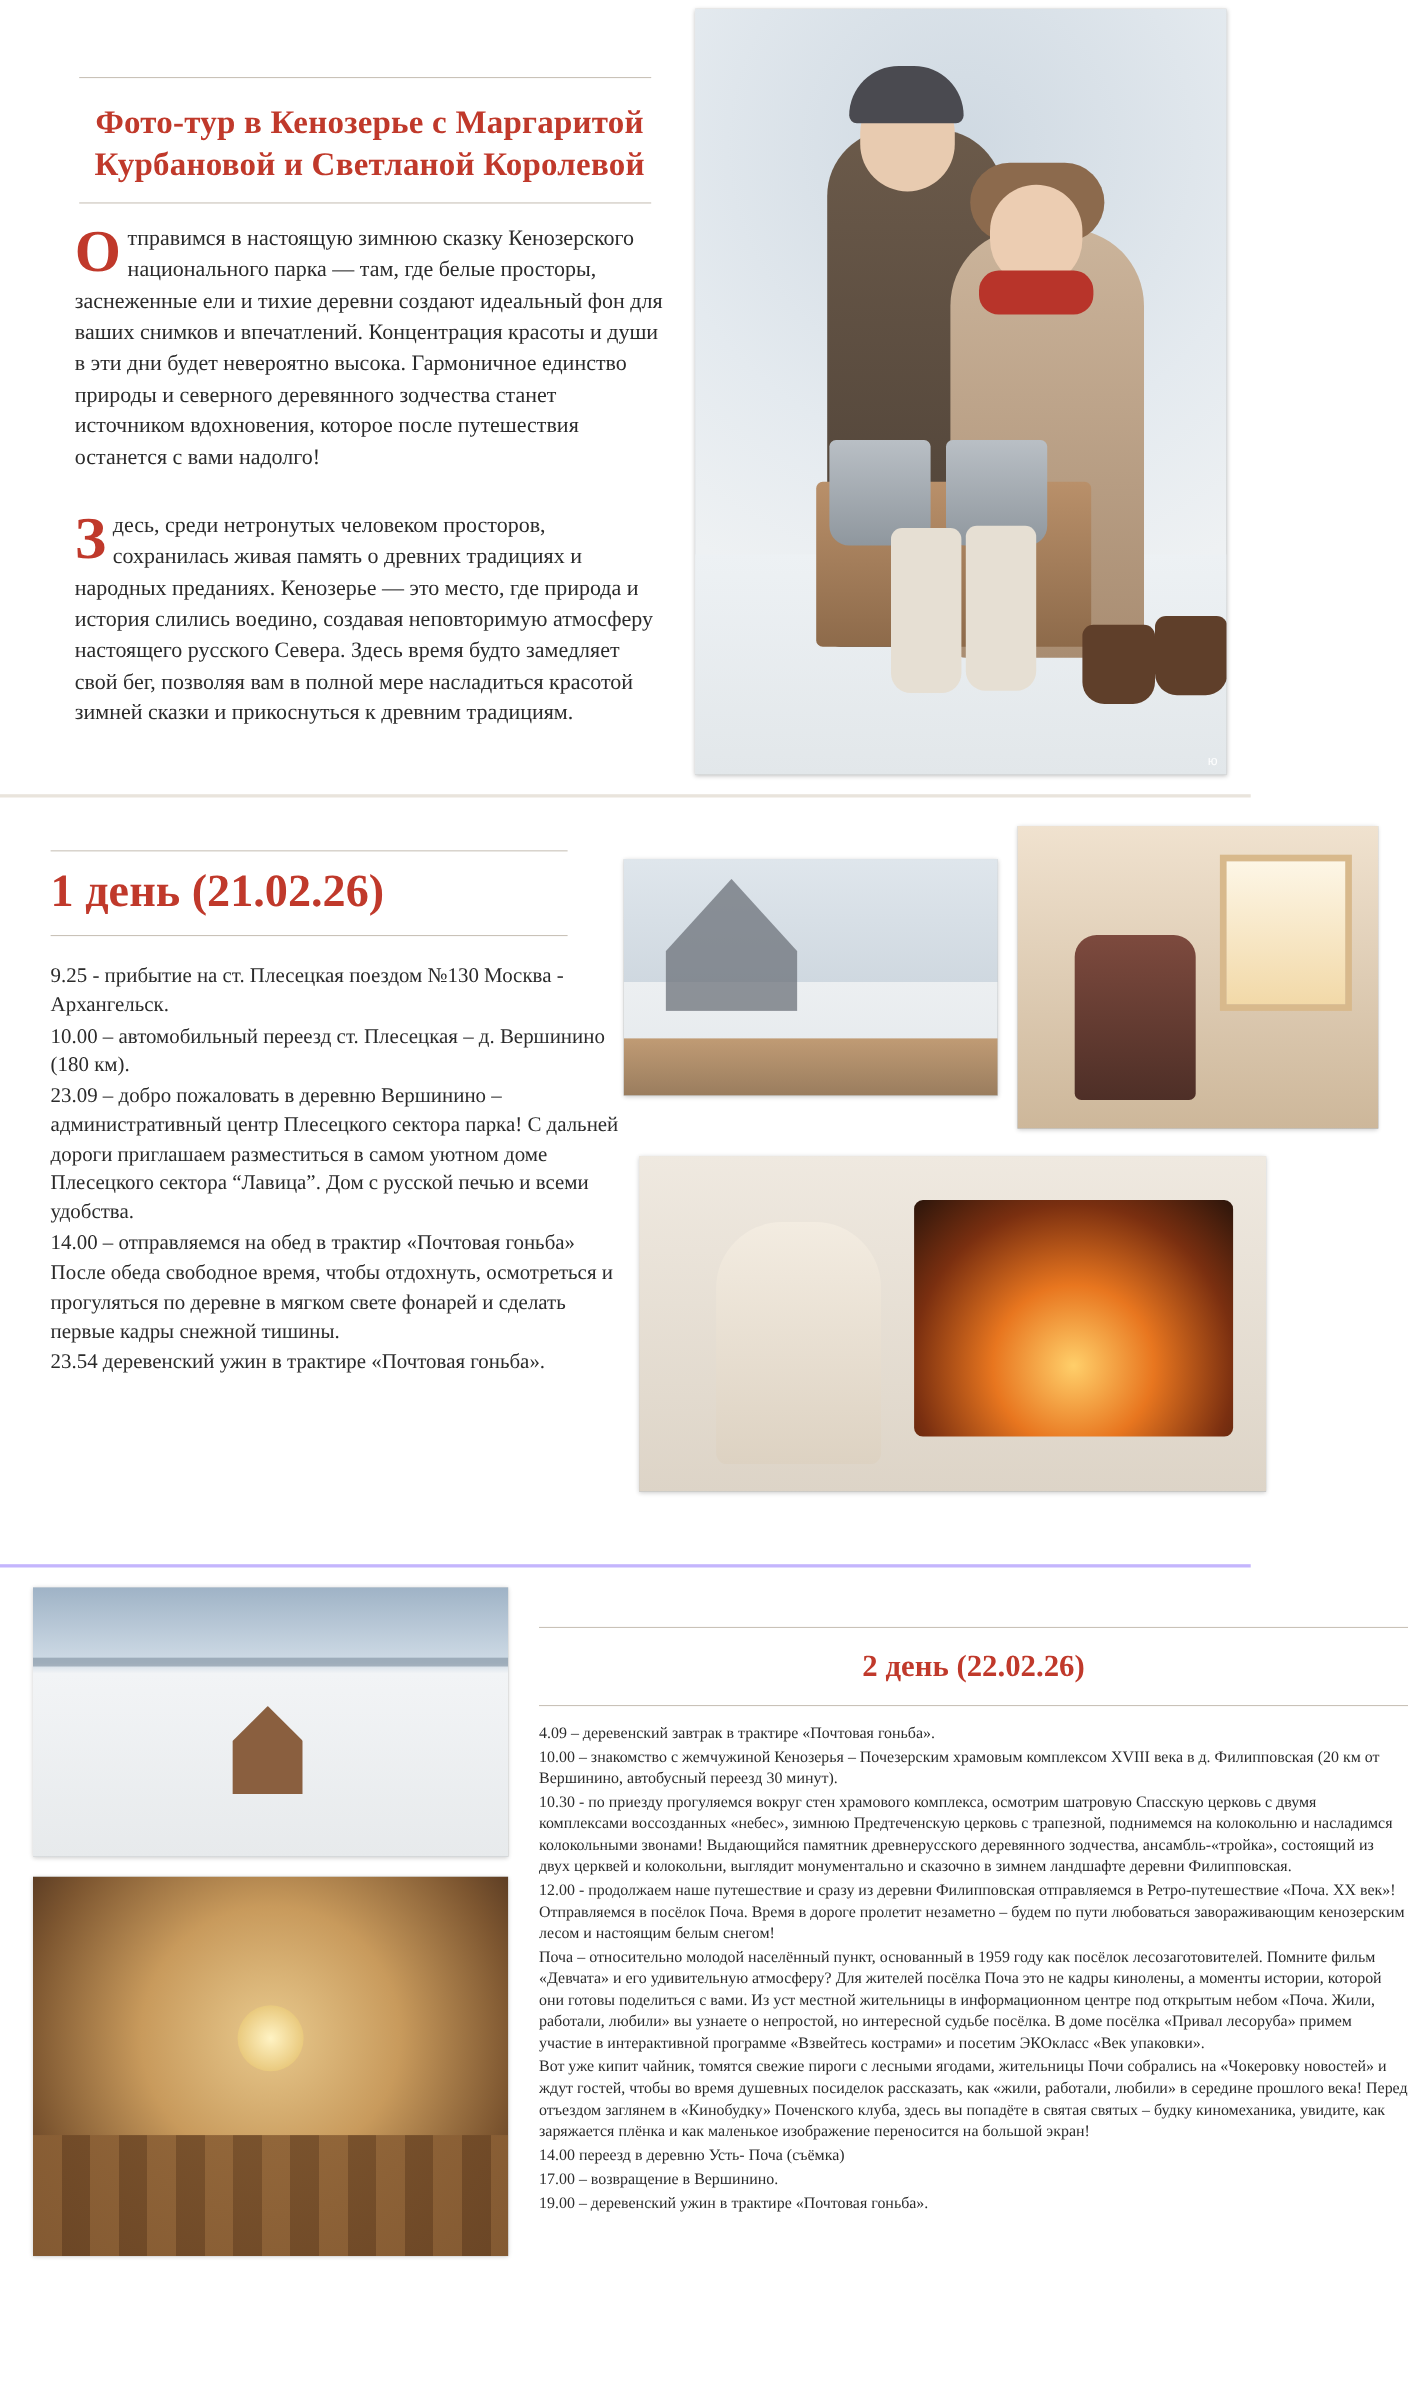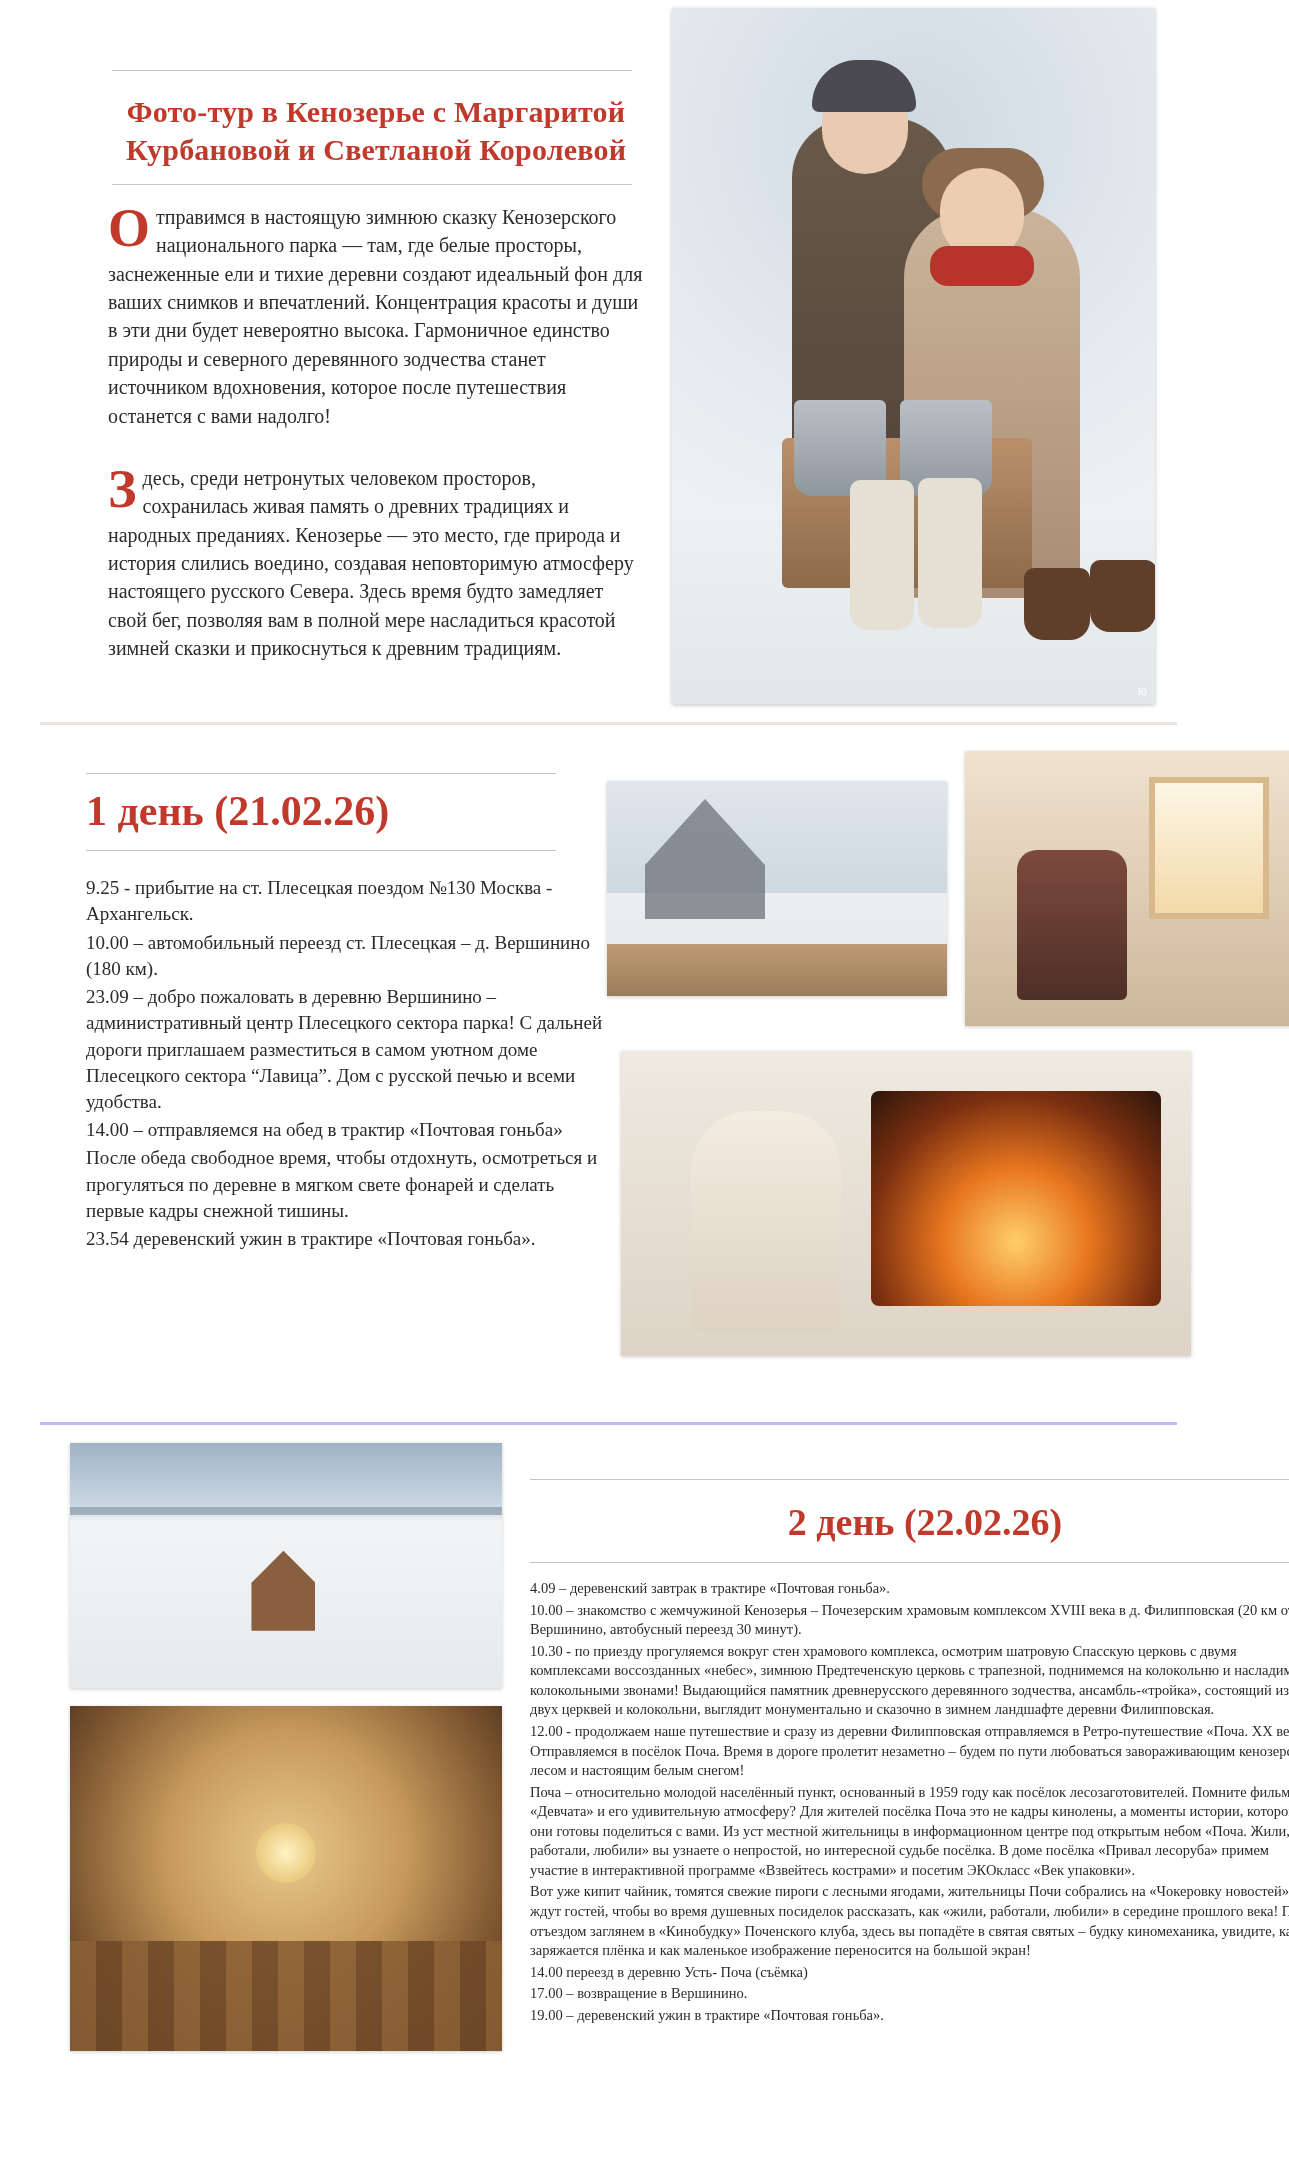--- a/index.html
+++ b/index.html
@@ -4,21 +4,21 @@
 <style>
   * { box-sizing: border-box; }
   html, body { margin: 0; padding: 0; }
   body {
     width: 1289px;
     background: #ffffff;
     font-family: "Liberation Serif", serif;
     color: #2b2b2b;
   }
 
-  .page { width: 1137px; position: relative; margin-left: 40px; }
+  .page { width: 1137px; position: relative; }
 
   
   .sec1 {
     position: relative;
     padding: 0 0 18px 0;
     border-bottom: 3px solid #e9e4dc;
     min-height: 706px;
   }
   .sec1-inner { display: flex; padding: 0 22px; }
   .sec1-left { width: 640px; padding: 70px 28px 0 46px; }
@@ -151,21 +151,21 @@
     background:#6d7f90; opacity:.5; }
   .art-int { position:absolute; inset:0;
     background: radial-gradient(circle at 50% 42%, #e8c98d 0%, #c89a5c 40%, #7d5630 75%, #42291a 100%); }
   .art-int:before { content:""; position:absolute; left:50%; top:34%; width:60px; height:60px;
     margin-left:-30px; background: radial-gradient(#fff3c4, #e0b860); border-radius:50%; }
   .art-int:after { content:""; position:absolute; left:0; bottom:0; width:100%; height:110px;
     background: repeating-linear-gradient(90deg, #8a5f35 0 26px, #6f4927 26px 52px); opacity:.9; }
 
   .sec3-right { flex: 1; padding: 36px 16px 0 28px; }
   .d2-rule { width: 790px; height: 1px; background: #c9c2b8; margin: 0 0 20px 0; }
-  .d2-title { color:#c0392b; font-size: 38px; font-weight:700; margin:0 0 18px 0; text-align:center; }
+  .d2-title { color:#c0392b; font-size: 28px; font-weight:700; margin:0 0 18px 0; text-align:center; }
   .d2-rule2 { width: 790px; height: 1px; background: #c9c2b8; margin: 0 0 16px 0; }
   .body2 { font-size: 14.5px; line-height: 1.35; }
   .body2 p { margin: 0 0 2px 0; }
   .body2 b { font-weight: 400; }
 </style>
 </head>
 <body>
 
 <div class="page">
 

